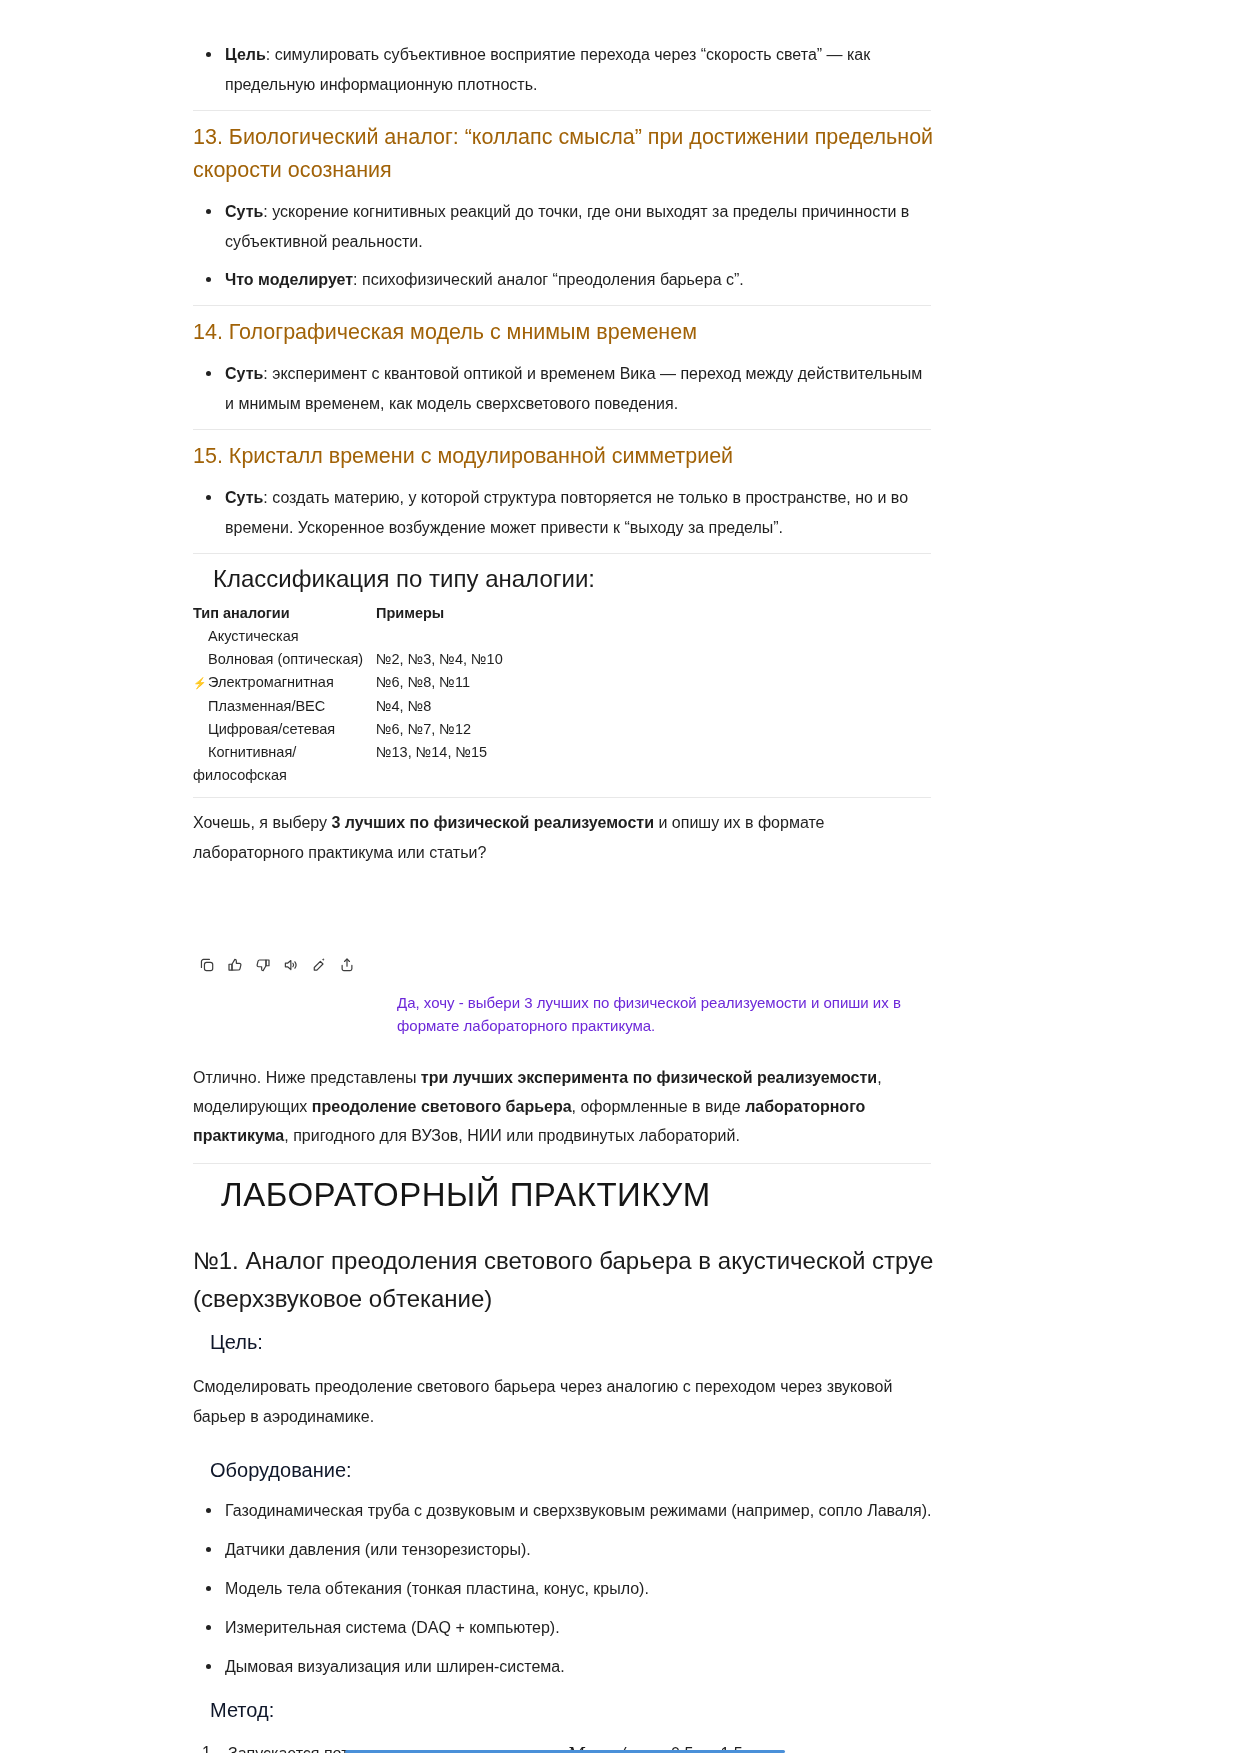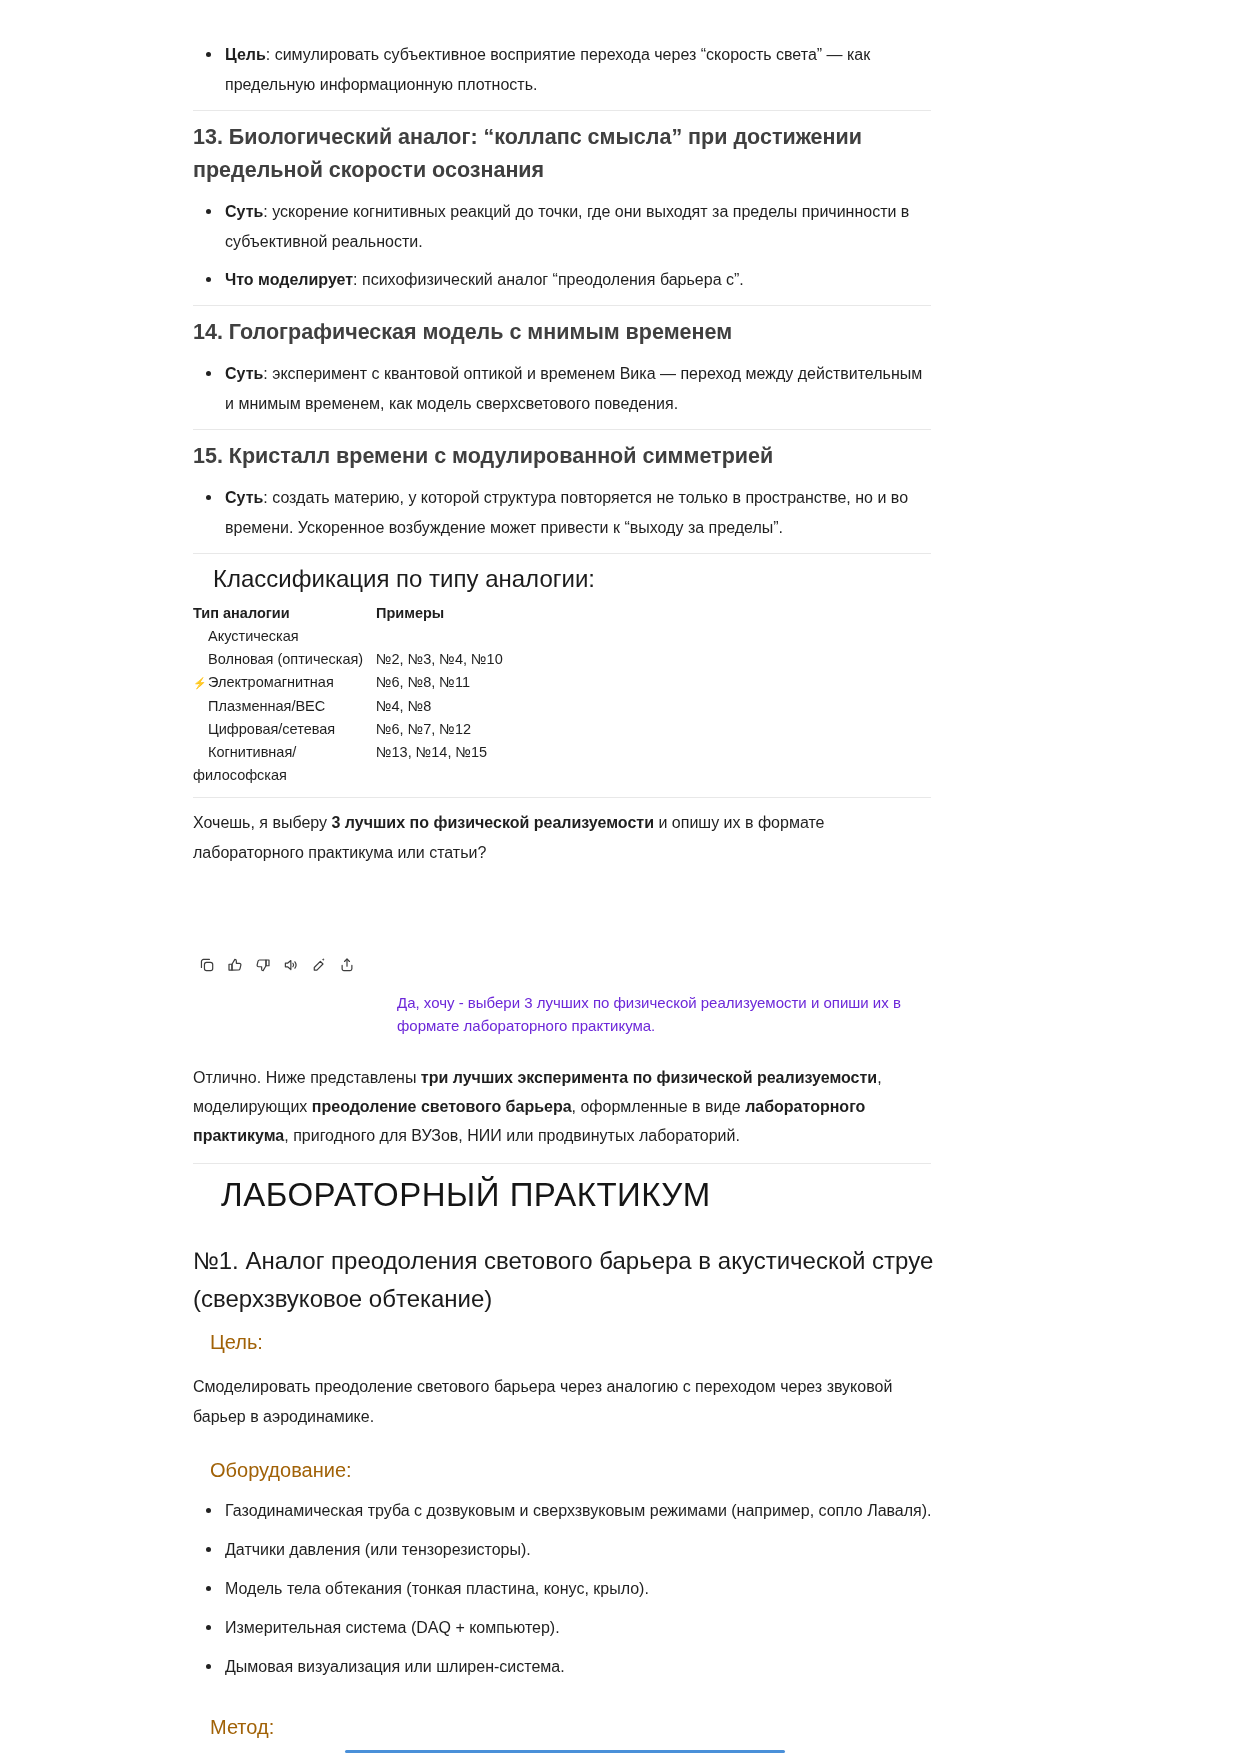--- a/index.html
+++ b/index.html
@@ -10,25 +10,25 @@
   }
   .content{width:742px;margin-left:193px;padding-top:40px;font-size:16px;line-height:30px}
   p{margin:0}
   b{font-weight:700}
   hr.divider{border:0;border-top:1px solid #e8e8e8;margin:10px 0;width:738px}
   
   ul.blist{list-style:none;margin:0 0 2px;padding:0}
   ul.blist li{position:relative;padding-left:32px;margin:0 0 8px}
   ul.blist li::before{content:"";position:absolute;left:13px;top:12px;width:5px;height:5px;border-radius:50%;background:#222}
   
-  h3.sec{font-size:21.5px;font-weight:700;line-height:33px;margin:6px 0 10px;color:#404040}
+  h3.sec{font-size:21.5px;font-weight:400;line-height:33px;margin:6px 0 10px;color:#a16207}
   h2.classify{font-size:24px;font-weight:400;line-height:30px;margin:8px 0 8px;padding-left:20px;color:#1b1b1b}
   h1.pract{font-size:33px;font-weight:400;line-height:42px;letter-spacing:.5px;margin:10px 0 0;padding-left:28px;color:#151515}
   h3.exp{font-size:24px;font-weight:400;line-height:38px;margin:26px 0 0;color:#1b1b1b}
-  h4.sub{font-size:20px;font-weight:400;line-height:28px;margin:10px 0 0;padding-left:17px;color:#a16207}
+  h4.sub{font-size:20px;font-weight:400;line-height:28px;margin:10px 0 0;padding-left:17px;color:#0f172a}
   
   .tbl{font-size:14.5px;line-height:23px;margin:6px 0 4px}
   .trow{display:grid;grid-template-columns:183px 1fr}
   .thead{font-weight:700}
   .ticon{display:inline-block;width:15px;font-size:11px;color:#222}
   
   .actions{display:flex;gap:3px;margin:84px 0 0 1px}
   .abtn{width:25px;height:25px;display:flex;align-items:center;justify-content:center;background:none;border:0;padding:0;cursor:pointer;color:#3d3d3d;border-radius:5px}
   .abtn svg{width:18px;height:18px;stroke:currentColor;fill:none;stroke-width:1.6;stroke-linecap:round;stroke-linejoin:round}
   
@@ -186,21 +186,21 @@
 
   <h4 class="sub" style="margin-top:24px">Оборудование:</h4>
   <ul class="blist equip">
     <li>Газодинамическая труба с дозвуковым и сверхзвуковым режимами (например, сопло Лаваля).</li>
     <li>Датчики давления (или тензорезисторы).</li>
     <li>Модель тела обтекания (тонкая пластина, конус, крыло).</li>
     <li>Измерительная система (DAQ + компьютер).</li>
     <li>Дымовая визуализация или шлирен-система.</li>
   </ul>
 
-  <h4 class="sub" style="margin-top:31px">Метод:</h4>
+  <h4 class="sub" style="margin-top:14px">Метод:</h4>
   <ol class="method">
     <li>
       <span class="num">1.</span><span>Запускается поток с различными скоростями </span><span class="math"><span>M = v/c</span><sub>s</sub><span>,</span></span><span> от 0.5 до 1.5.</span>
     </li>
 
   </ol>
 
 </div>
 
 <div class="bottom-line" style="background: rgb(74, 144, 217);"></div>

